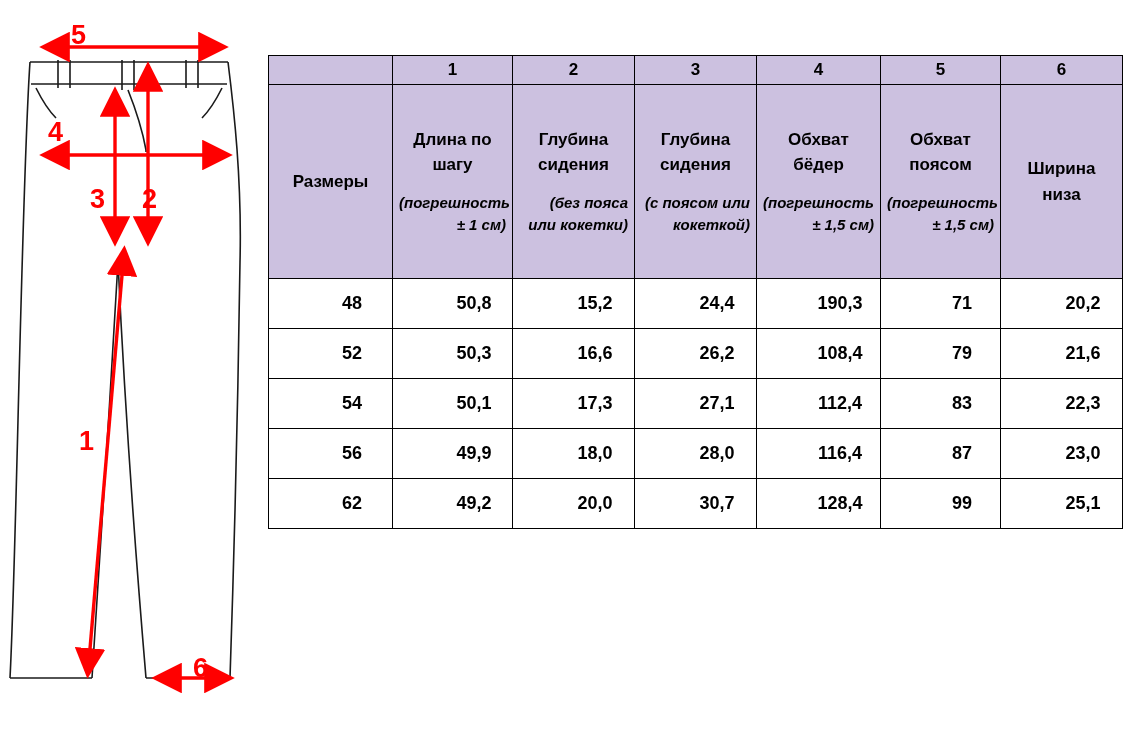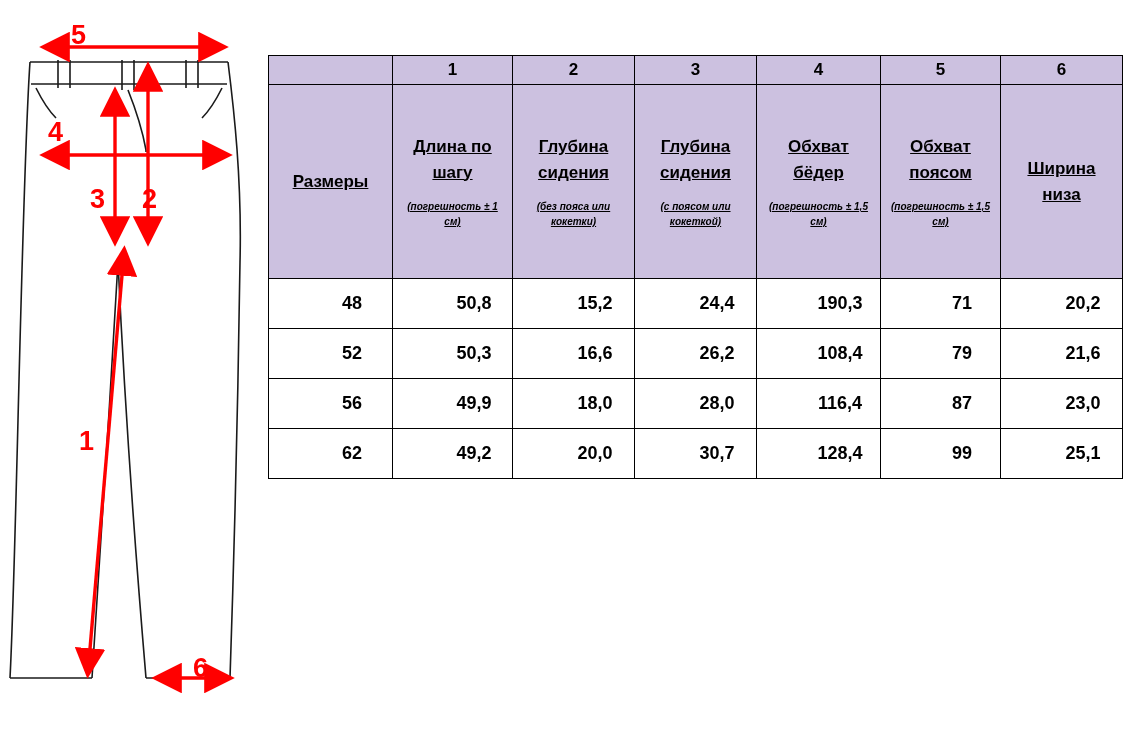--- a/index.html
+++ b/index.html
@@ -66,28 +66,28 @@
   tr.num-row td {
     background: #ccc1e0;
     height: 28px;
     font-size: 17px;
   }
   tr.head-row td {
     background: #ccc1e0;
     height: 185px;
     padding: 4px 6px;
     line-height: 1.5;
-    text-decoration: underline;
   }
   tr.head-row td .sub {
     font-style: italic;
     font-weight: bold;
-    font-size: 10px;
+    font-size: 15px;
     display: block;
     margin-top: 14px;
+    text-align: right;
   }
   tr.data-row td {
     height: 49px;
     background: #ffffff;
     font-size: 18px;
     padding-left: 43px;
   }
   col.c0 { width: 124px; }
   col.c1 { width: 120px; }
   col.c2 { width: 122px; }
@@ -227,20 +227,29 @@
         <tr class="data-row">
           <td>52</td>
           <td>50,3</td>
           <td>16,6</td>
           <td>26,2</td>
           <td>108,4</td>
           <td>79</td>
           <td>21,6</td>
         </tr>
         <tr class="data-row">
+          <td>54</td>
+          <td>50,1</td>
+          <td>17,3</td>
+          <td>27,1</td>
+          <td>112,4</td>
+          <td>83</td>
+          <td>22,3</td>
+        </tr>
+        <tr class="data-row">
           <td>56</td>
           <td>49,9</td>
           <td>18,0</td>
           <td>28,0</td>
           <td>116,4</td>
           <td>87</td>
           <td>23,0</td>
         </tr>
         <tr class="data-row">
           <td>62</td>

